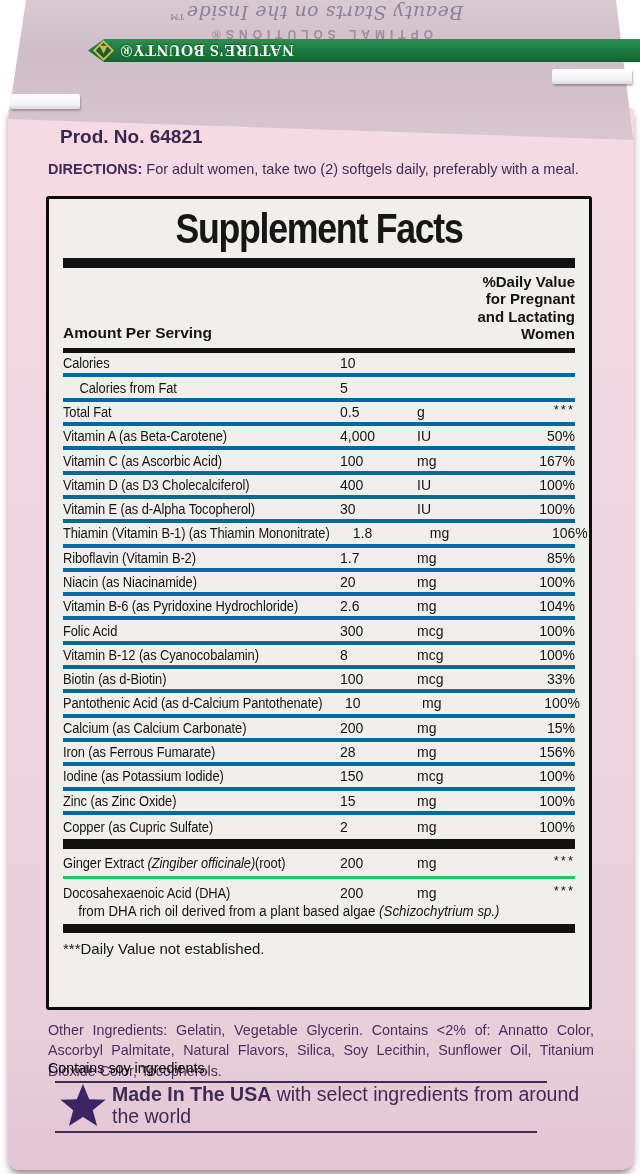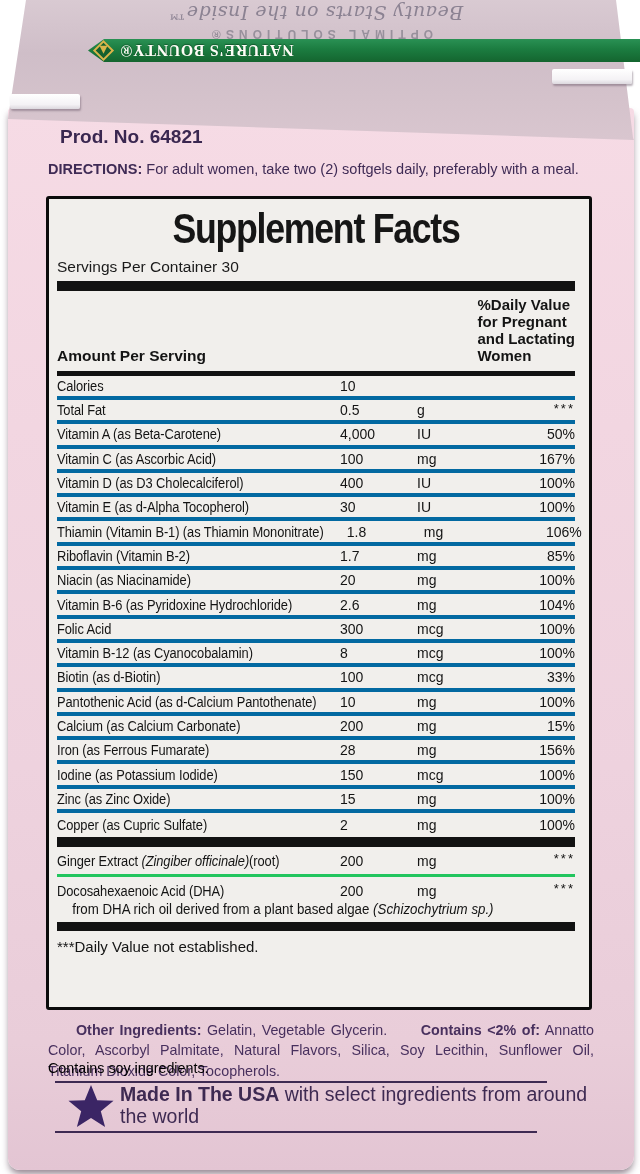--- a/index.html
+++ b/index.html
@@ -42,30 +42,30 @@
     border-bottom:8px solid #d8b54b;transform:rotate(-45deg);}
 
   
   .prodno{position:absolute;z-index:5;left:60px;top:126px;font-size:19px;font-weight:bold;color:#3a2750;}
   .directions{position:absolute;z-index:5;left:48px;top:161px;width:540px;font-size:14.5px;color:#3f2b55;}
   .directions b{font-weight:bold;}
 
   
   .panel{position:absolute;z-index:5;left:46px;top:196px;width:546px;height:814px;
     background:#f1efec;border:3px solid #0b0b0b;border-radius:3px;
-    padding:5px 14px 6px 8px;overflow:hidden;}
+    padding:5px 14px 6px 14px;overflow:hidden;}
   .sf-title{text-align:center;font-size:42px;font-weight:bold;letter-spacing:-1.5px;
     transform:scale(.85,1);transform-origin:center;line-height:1.1;margin:2px 0 6px 0;color:#161616;}
   .serv{font-size:15.5px;line-height:1.13;color:#1a1a1a;}
   .bar10{height:10px;background:#121212;margin-top:5px;}
   .bar9{height:9px;background:#121212;}
   .bar5{height:5px;background:#121212;}
   .fhead{display:flex;justify-content:space-between;align-items:flex-end;padding:5px 0 6px 0;}
   .fhead-left{font-size:15.5px;font-weight:bold;}
-  .fhead-right{text-align:left;font-size:15px;font-weight:bold;line-height:1.15;}
+  .fhead-right{text-align:right;font-size:15px;font-weight:bold;line-height:1.15;}
   .fhead-right span{display:block;}
 
   .frow{display:grid;grid-template-columns:1fr 70px 90px 75px;align-items:center;
     height:24.3px;border-bottom:4px solid #0369a1;font-size:14px;}
   .frow:last-child{border-bottom:none;}
   .fname{white-space:nowrap;transform:scaleX(.92);transform-origin:left center;letter-spacing:-.1px;}
   .fname.find{padding-left:18px;}
   .fnum{}
   .funit{text-align:left;padding-left:7px;}
   .fdv{text-align:right;}
@@ -73,26 +73,26 @@
   .bot-wrap{border-bottom:3px solid #22c55e;}
   .bot-wrap:last-child{border-bottom:none;}
   .bot-wrap .frow{height:27px;border-bottom:none;}
   .bot-sub{font-size:14px;padding:0 0 5px 16px;margin-top:-3px;white-space:nowrap;
     transform:scaleX(.95);transform-origin:left center;}
   .footnote{font-size:15px;padding:7px 0 4px 0;}
 
   
   .other-ing{position:absolute;z-index:5;left:48px;top:1020px;width:546px;
     font-size:14.3px;line-height:1.42;color:#48305e;text-align:justify;}
-  .other-ing b{font-weight:bold;margin-left:28px;}
+  .other-ing b{font-weight:normal;}
   .allergen{position:absolute;z-index:5;left:48px;top:1060px;font-size:14.3px;color:#000000;}
   .hr{position:absolute;z-index:5;height:2px;background:#3e2a52;}
   .hr1{left:55px;top:1081px;width:492px;}
   .hr2{left:55px;top:1131px;width:482px;}
-  .madein{position:absolute;z-index:6;left:68px;top:1084px;width:540px;display:flex;align-items:flex-end;}
+  .madein{position:absolute;z-index:6;left:60px;top:1084px;width:540px;display:flex;align-items:center;}
   .madein-star{width:46px;height:44px;flex:0 0 auto;margin-top:-1px;}
   .madein-text{margin-left:6px;font-size:19.5px;line-height:1.12;color:#3e2a52;width:488px;}
   .madein-text b{font-weight:bold;}
 </style>
 </head>
 <body>
 
 <div class="stage">
 
   <div class="box-face"></div>
@@ -110,41 +110,46 @@
     </div>
   </div>
   <div class="notch notch-left"></div>
   <div class="notch notch-right"></div>
 
   <div class="prodno">Prod. No. 64821</div>
   <div class="directions"><b>DIRECTIONS:</b> <span>For adult women, take two (2) softgels daily, preferably with a meal.</span></div>
 
   <div class="panel">
     <div class="sf-title">Supplement Facts</div>
-    <div class="serv">Servings Per Container 30</div>
     <div class="bar10"></div>
     <div class="fhead">
       <div class="fhead-left">Amount Per Serving</div>
       <div class="fhead-right">
         <span>%Daily Value</span>
         <span>for Pregnant</span>
         <span>and Lactating</span>
         <span>Women</span>
       </div>
     </div>
     <div class="bar5"></div>
 
     <div id="facts-rows">
         <div class="frow">
           <div class="fname"><span>Calories</span></div>
           <div class="fnum">10</div>
           <div class="funit"></div>
           <div class="fdv"></div>
         </div>
         <div class="frow">
+          <div class="fname find"><span>Calories from Fat</span></div>
+          <div class="fnum">5</div>
+          <div class="funit"></div>
+          <div class="fdv"></div>
+        </div>
+        <div class="frow">
           <div class="fname"><span>Total Fat</span></div>
           <div class="fnum">0.5</div>
           <div class="funit">g</div>
           <div class="fdv stars">***</div>
         </div>
         <div class="frow">
           <div class="fname"><span>Vitamin A (as Beta-Carotene)</span></div>
           <div class="fnum">4,000</div>
           <div class="funit">IU</div>
           <div class="fdv">50%</div>

